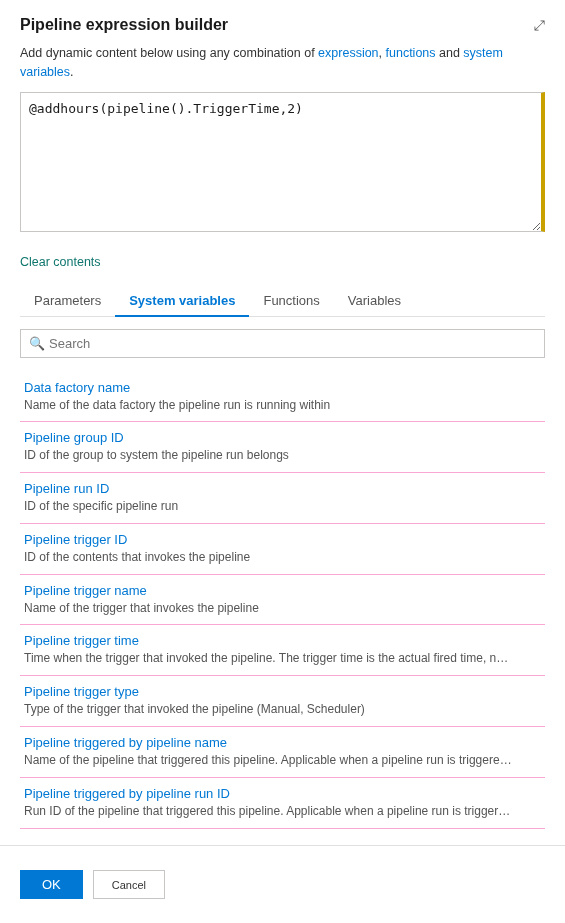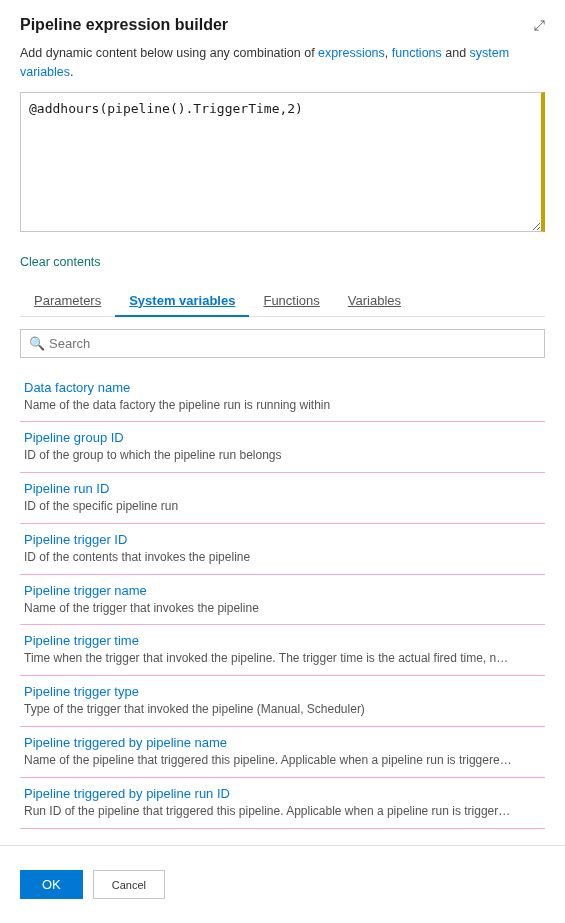--- a/index.html
+++ b/index.html
@@ -67,21 +67,20 @@
       border-bottom: 1px solid #e0e0e0;
       margin-bottom: 12px;
     }
     .tab {
       padding: 8px 14px;
       font-size: 13px;
       color: #555;
       cursor: pointer;
       position: relative;
       white-space: nowrap;
-      text-decoration: underline;
     }
     .tab.active {
       color: #0078d4;
       font-weight: 600;
     }
     .tab.active::after {
       content: '';
       position: absolute;
       bottom: -1px;
       left: 0;
@@ -171,21 +170,21 @@
 </head>
 <body>
 
 <div class="panel">
   <div class="panel-header">
     <span class="panel-title">Pipeline expression builder</span>
     <span class="expand-icon">⤢</span>
   </div>
 
   <p class="description">
-    <span>Add dynamic content below using any combination of </span><a href="#">expressions</a><span>, </span><a href="#">functions</a><span> and </span><a href="#">system variables</a><span>.</span>
+    <span>Add dynamic content below using any combination of </span><a href="#">expression</a><span>, </span><a href="#">functions</a><span> and </span><a href="#">system variables</a><span>.</span>
   </p>
 
   <textarea class="expression-area" spellcheck="false" style="">@addhours(pipeline().TriggerTime,2)</textarea>
 
   <a class="clear-contents" href="#">Clear contents</a>
 
   <div class="tabs">
     <div class="tab">Parameters</div>
     <div class="tab active">System variables</div>
     <div class="tab">Functions</div>
@@ -198,21 +197,21 @@
   </div>
 
   <div class="content-scroll">
     <ul class="variables-list">
     <li class="variable-item">
           <div class="variable-name">Data factory name</div>
           <div class="variable-desc">Name of the data factory the pipeline run is running within</div>
         </li>
         <li class="variable-item">
           <div class="variable-name">Pipeline group ID</div>
-          <div class="variable-desc">ID of the group to which the pipeline run belongs</div>
+          <div class="variable-desc">ID of the group to system the pipeline run belongs</div>
         </li>
         <li class="variable-item">
           <div class="variable-name">Pipeline run ID</div>
           <div class="variable-desc">ID of the specific pipeline run</div>
         </li>
         <li class="variable-item">
           <div class="variable-name">Pipeline trigger ID</div>
           <div class="variable-desc">ID of the contents that invokes the pipeline</div>
         </li>
         <li class="variable-item">

